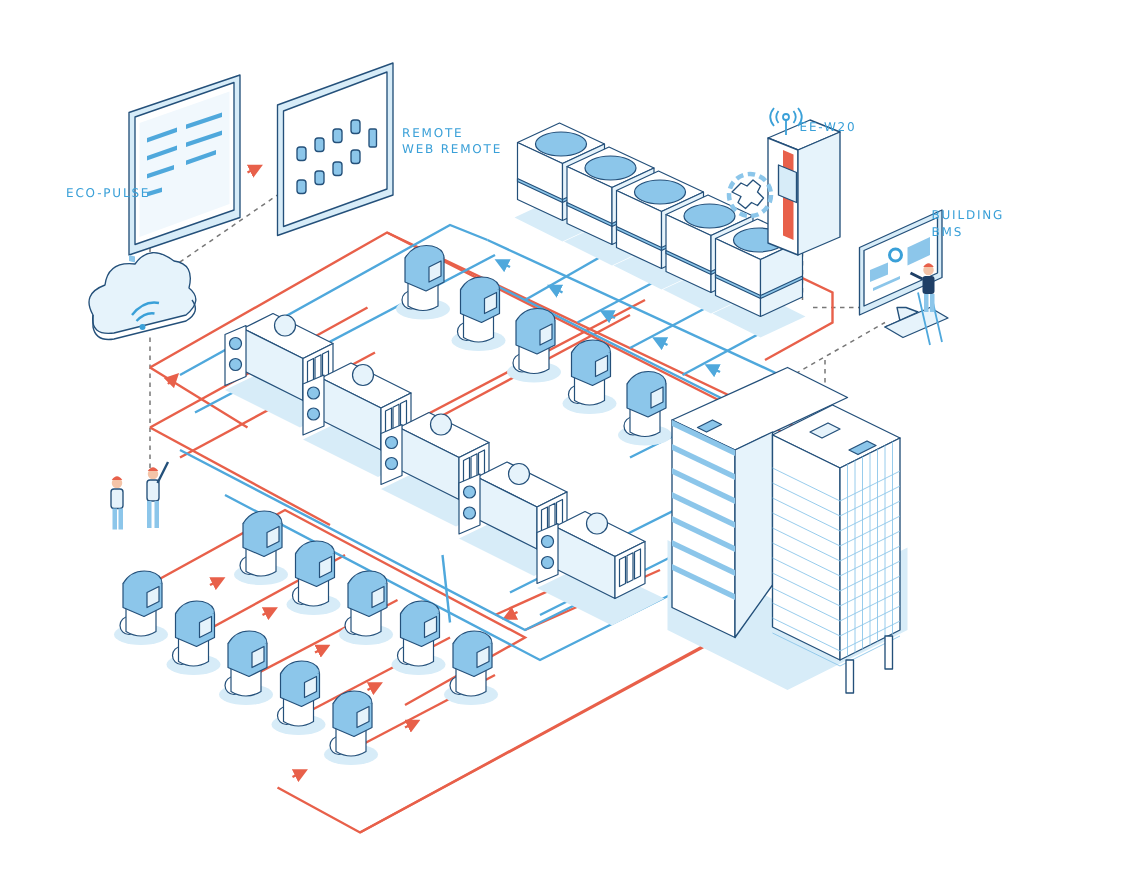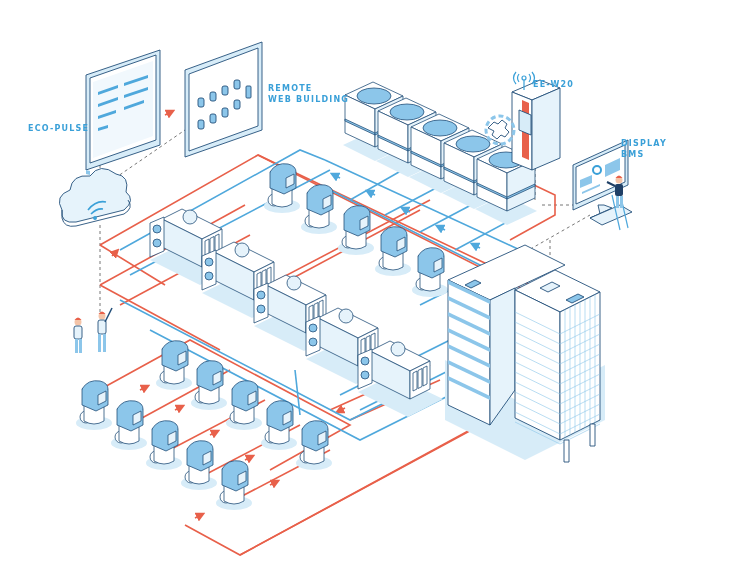--- a/index.html
+++ b/index.html
@@ -1,18 +1,18 @@
 <!DOCTYPE html>
 <html><head>
 <meta charset="utf-8">
 <style>
   html,body{margin:0;padding:0;background:#ffffff;}
   body{width:753px;height:580px;overflow:hidden;position:relative;font-family:"DejaVu Sans",sans-serif;}
   #stage{position:absolute;left:0;top:0;width:753px;height:580px;}
-  .lbl{position:absolute;font-family:"DejaVu Sans",sans-serif;font-weight:bold;font-size:8px;letter-spacing:1.2px;line-height:11px;white-space:nowrap;}
+  .lbl{position:absolute;font-family:"DejaVu Sans",sans-serif;font-weight:normal;font-size:8px;letter-spacing:1.2px;line-height:11px;white-space:nowrap;}
   .red{stroke:#e8604a;fill:none;stroke-width:1.6;}
   .blue{stroke:#4fa8dc;fill:none;stroke-width:1.6;}
   .dash{stroke:#777;fill:none;stroke-width:1;stroke-dasharray:3 3;}
   .ol{stroke:#24507a;stroke-width:0.9;stroke-linejoin:round;}
 </style>
 </head>
 <body>
 
 <svg id="stage" viewBox="0 0 753 580">
   <defs>
@@ -495,22 +495,22 @@
       <path d="M98.5,314 q3.5,-5 7,0 z" fill="#e8604a"></path>
       <rect x="98" y="320" width="8" height="14" rx="2" fill="#e6f3fb" class="ol"></rect>
       <rect x="98" y="334" width="3" height="18" fill="#8cc6ea"></rect>
       <rect x="103" y="334" width="3" height="18" fill="#8cc6ea"></rect>
       <line x1="105" y1="322" x2="112" y2="308" stroke="#24507a" stroke-width="1.6"></line>
     </g>
   </g>
 
 </svg>
 
-<div class="lbl" style="left:28px;top:123px;color:#3aa0d8">ECO-PULSE</div>
+<div class="lbl" style="left:44px;top:123px;color:#3aa0d8">ECO-PULSE</div>
 <div class="lbl" style="left:268px;top:83px;color:#3aa0d8">
   <div>REMOTE</div>
-  <div>WEB BUILDING</div>
+  <div>WEB REMOTE</div>
 </div>
 <div class="lbl" style="left:533px;top:79px;color:#3aa0d8">EE-W20</div>
 <div class="lbl" style="left:621px;top:138px;color:#3aa0d8">
-  <div>DISPLAY</div>
+  <div>BUILDING</div>
   <div>BMS</div>
 </div>
 
 </body></html>

